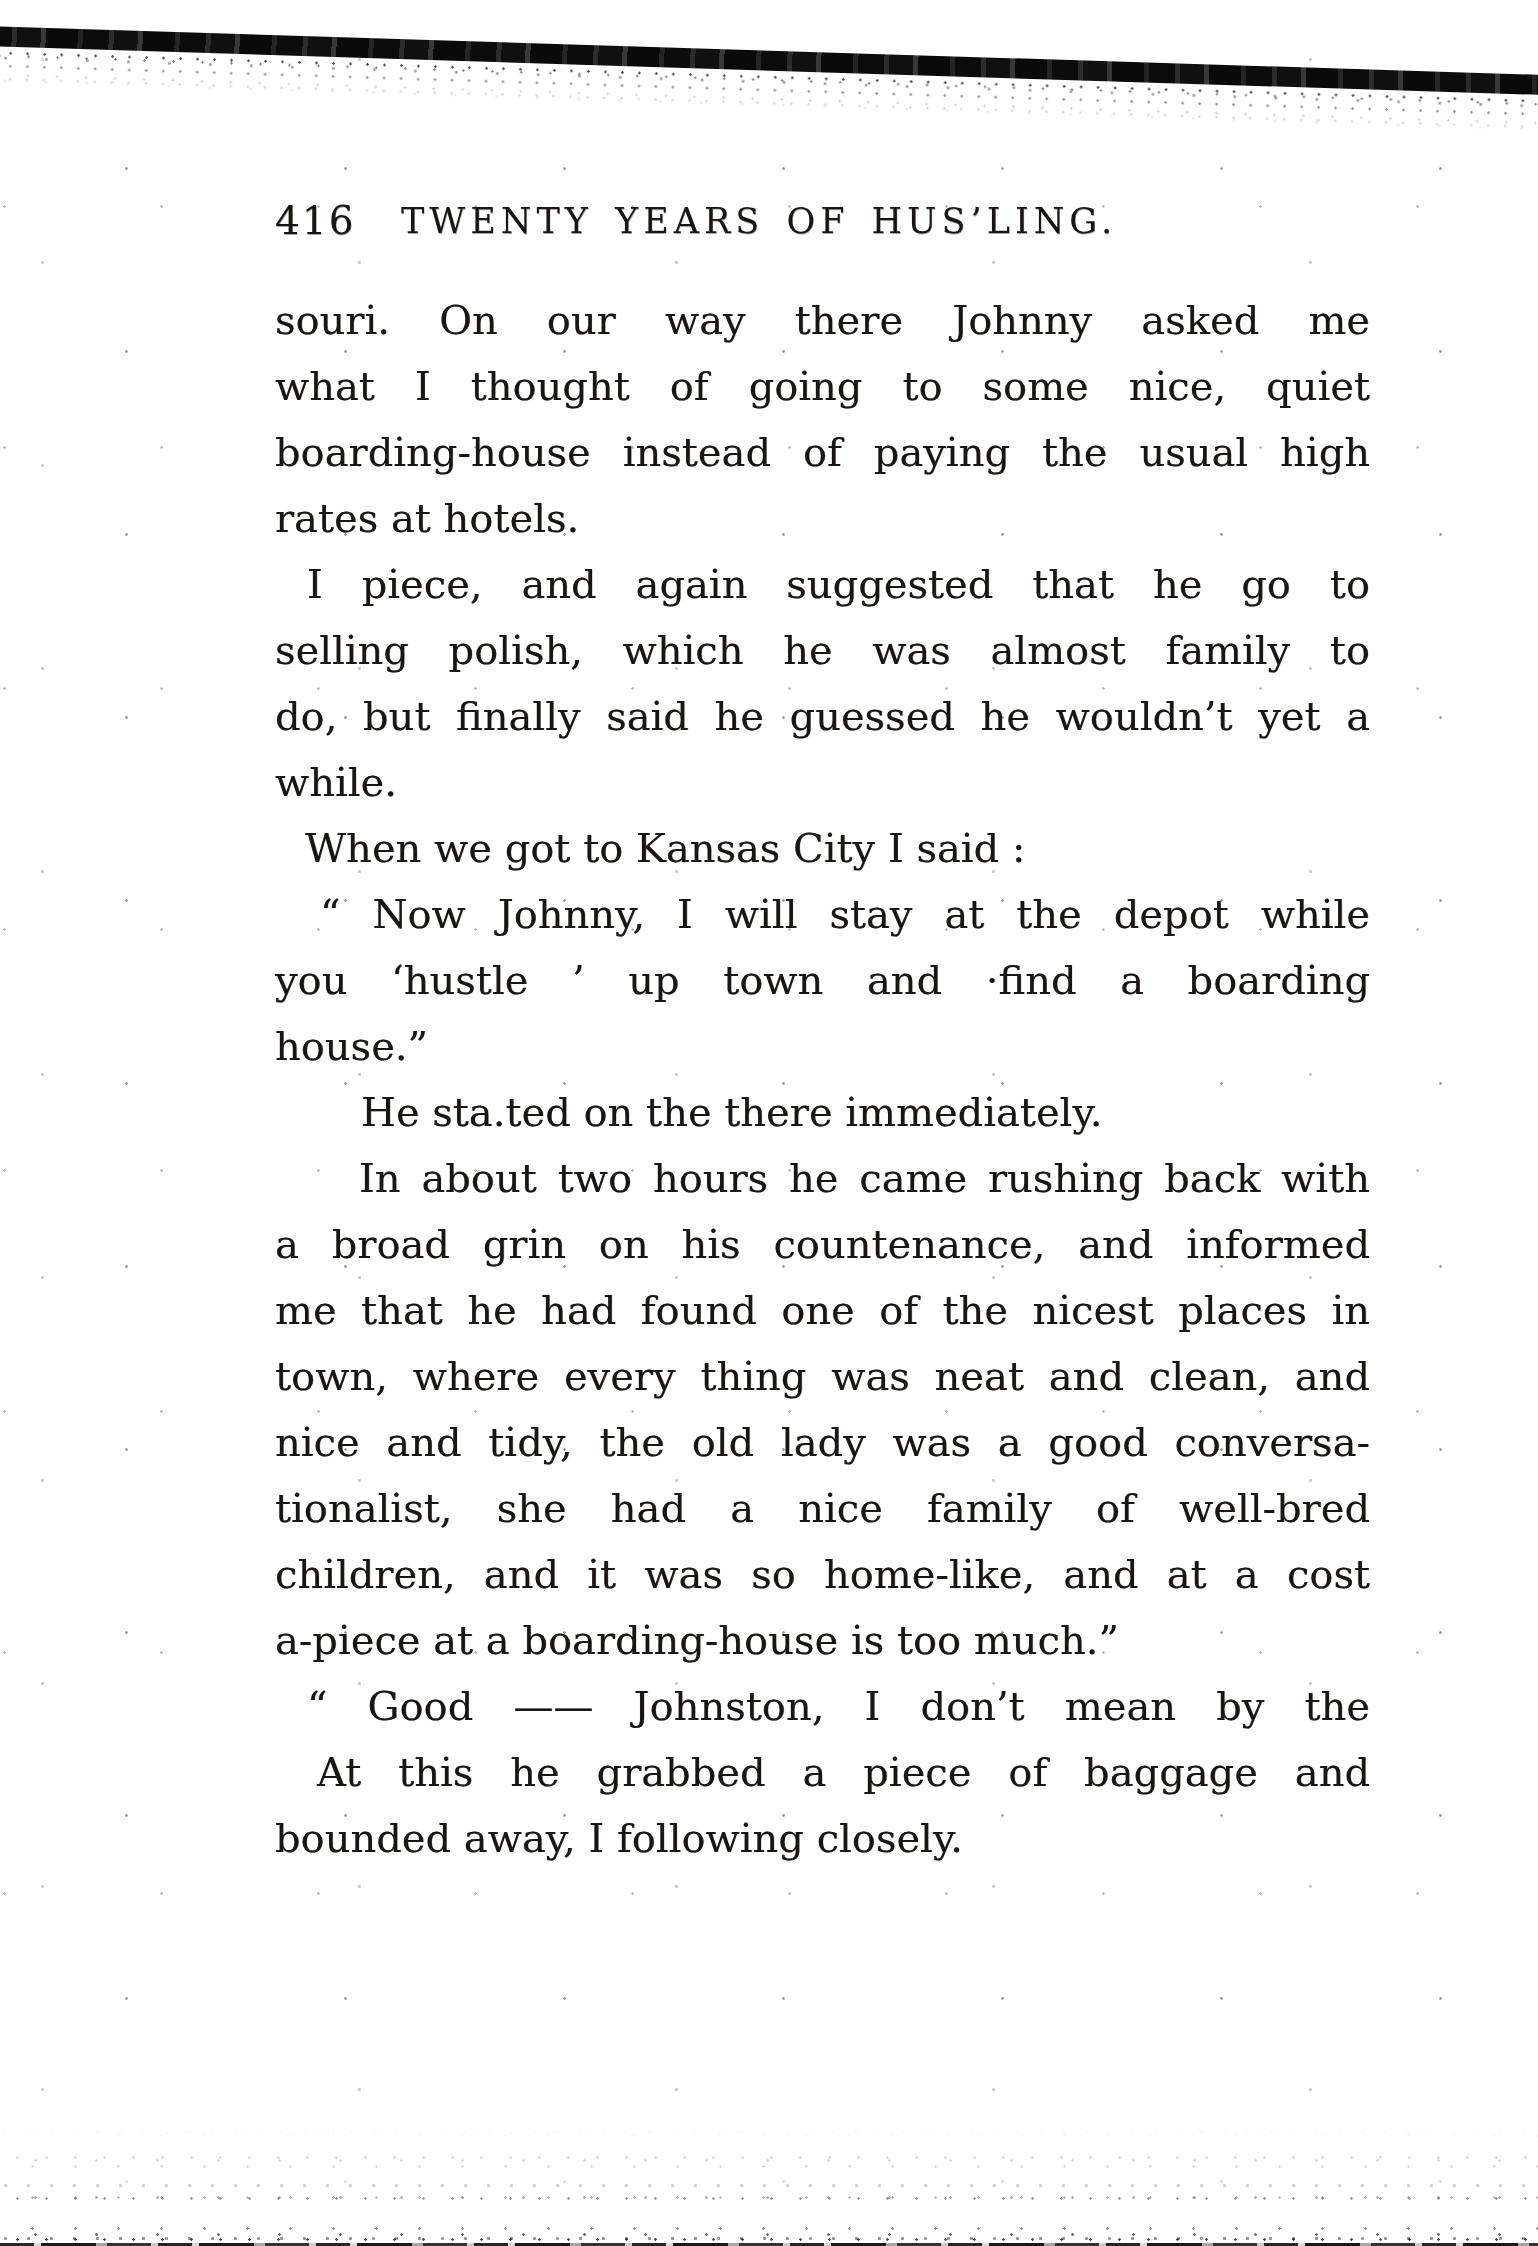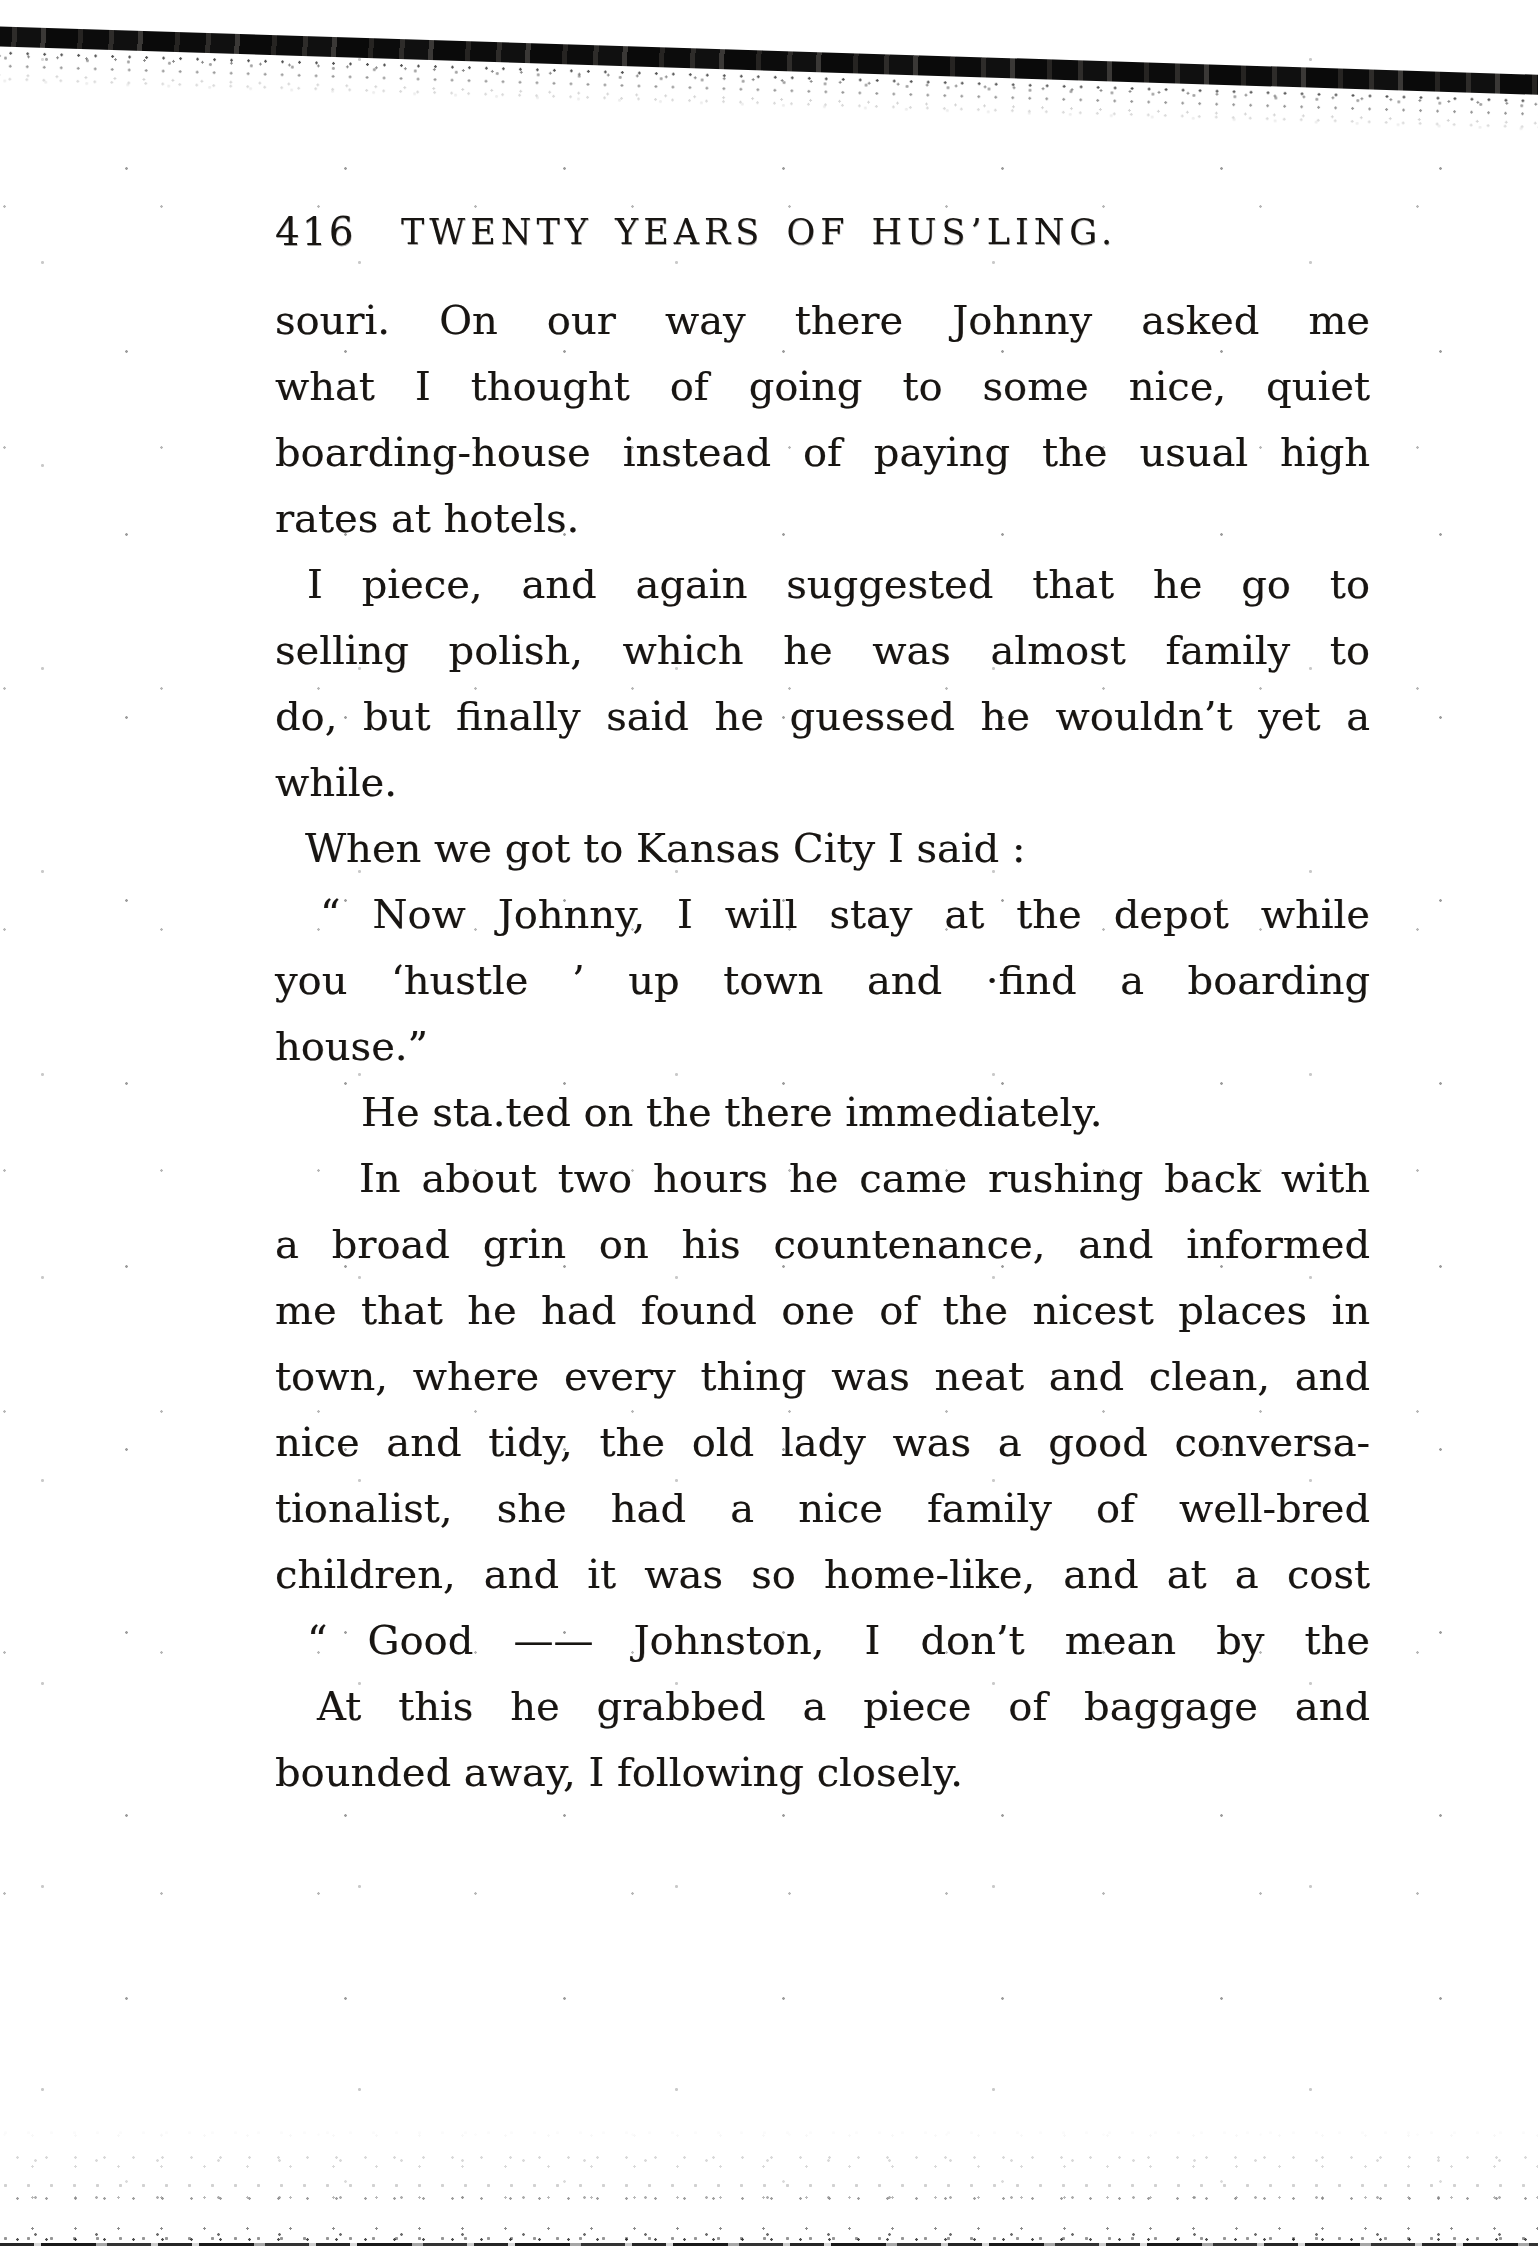--- a/index.html
+++ b/index.html
@@ -86,21 +86,20 @@
       rgba(0,0,0,0.8) 107px 151px, rgba(0,0,0,0.2) 151px 158px);
   }
 
   
   .page-header {
     position: absolute;
     left: 275px;
     top: 198px;
     width: 1095px;
     height: 50px;
-    margin-top: 11px;
   }
   .page-number {
     position: absolute;
     left: 0;
     top: 0;
     font-size: 39px;
     letter-spacing: 2px;
     text-shadow: 0.5px 0.5px 0 rgba(0,0,0,0.35);
   }
   .running-title {
@@ -160,19 +159,20 @@
     <div class="line">you ‘hustle ’ up town and ·find a boarding</div>
     <div class="line last">house.”</div>
     <div class="line last" style="text-indent: 86px;">He sta.ted on the there immediately.</div>
     <div class="line" style="text-indent: 84px;">In about two hours he came rushing back with</div>
     <div class="line">a broad grin on his countenance, and informed</div>
     <div class="line">me that he had found one of the nicest places in</div>
     <div class="line">town, where every thing was neat and clean, and</div>
     <div class="line">nice and tidy, the old lady was a good conversa-</div>
     <div class="line">tionalist, she had a nice family of well-bred</div>
     <div class="line">children, and it was so home-like, and at a cost</div>
+    <div class="line last">a-piece at a boarding-house is too much.”</div>
     <div class="line" style="text-indent: 32px;">“ Good —— Johnston, I don’t mean by the</div>
     <div class="line" style="text-indent: 42px;">At this he grabbed a piece of baggage and</div>
     <div class="line last">bounded away, I following closely.</div>
   </div>
 
 <div class="scan-bottom"></div>
 <div class="scan-bottom-line"></div>
 
 </body></html>

